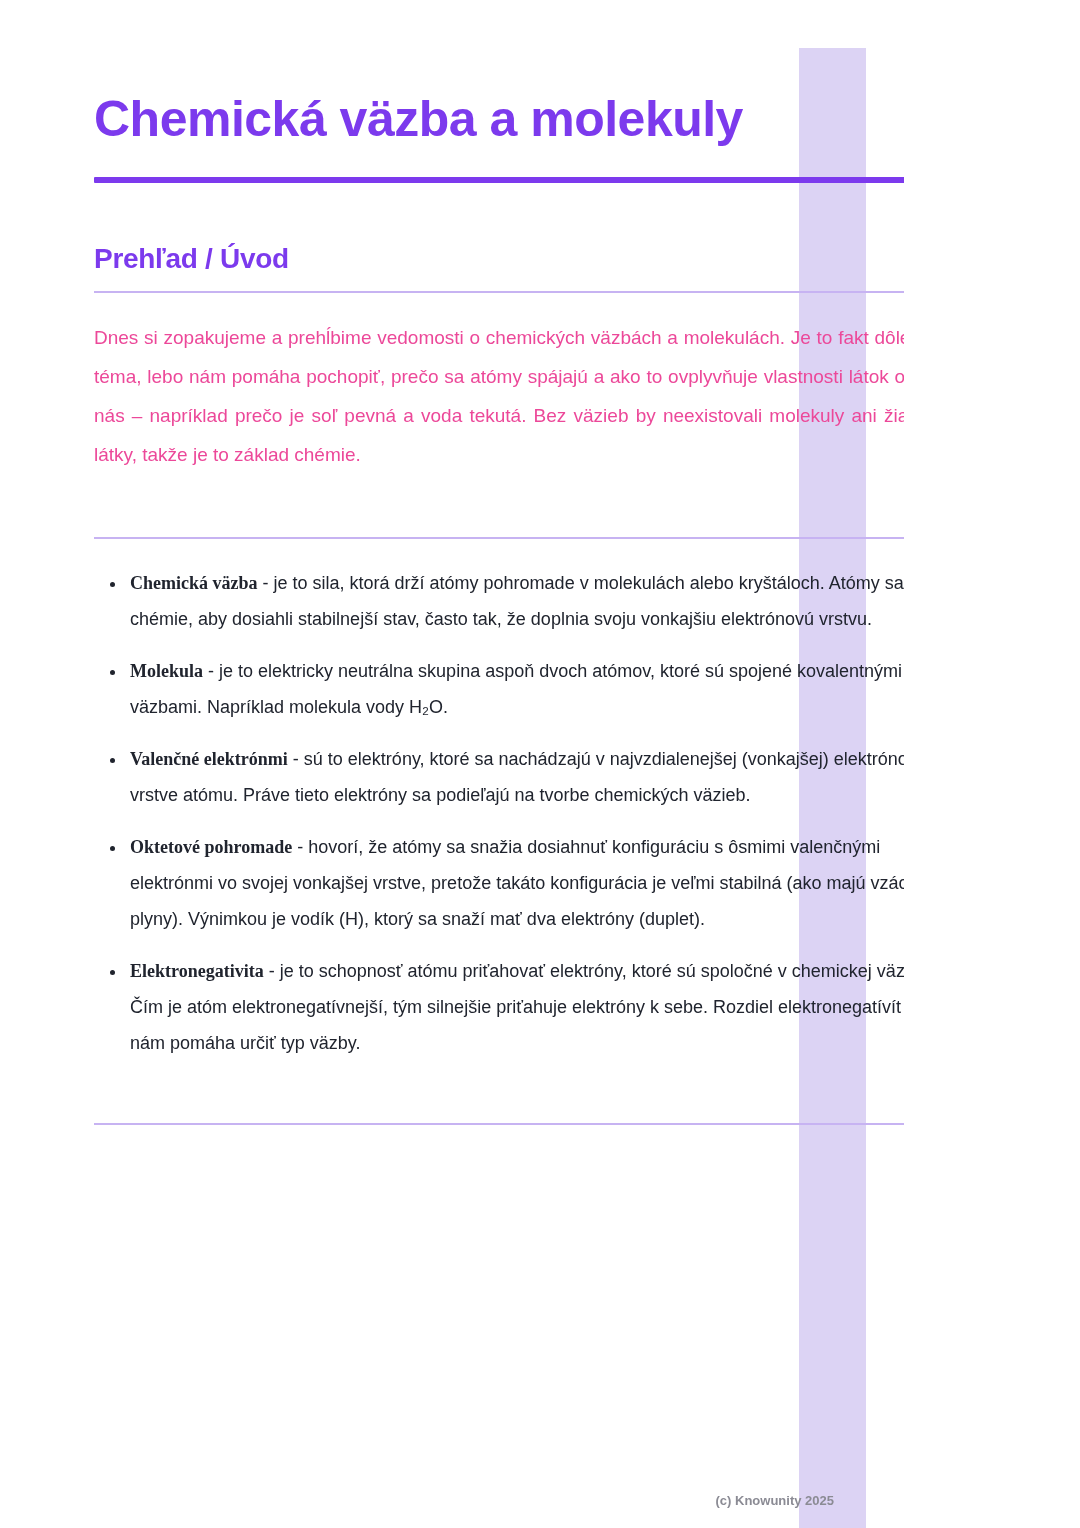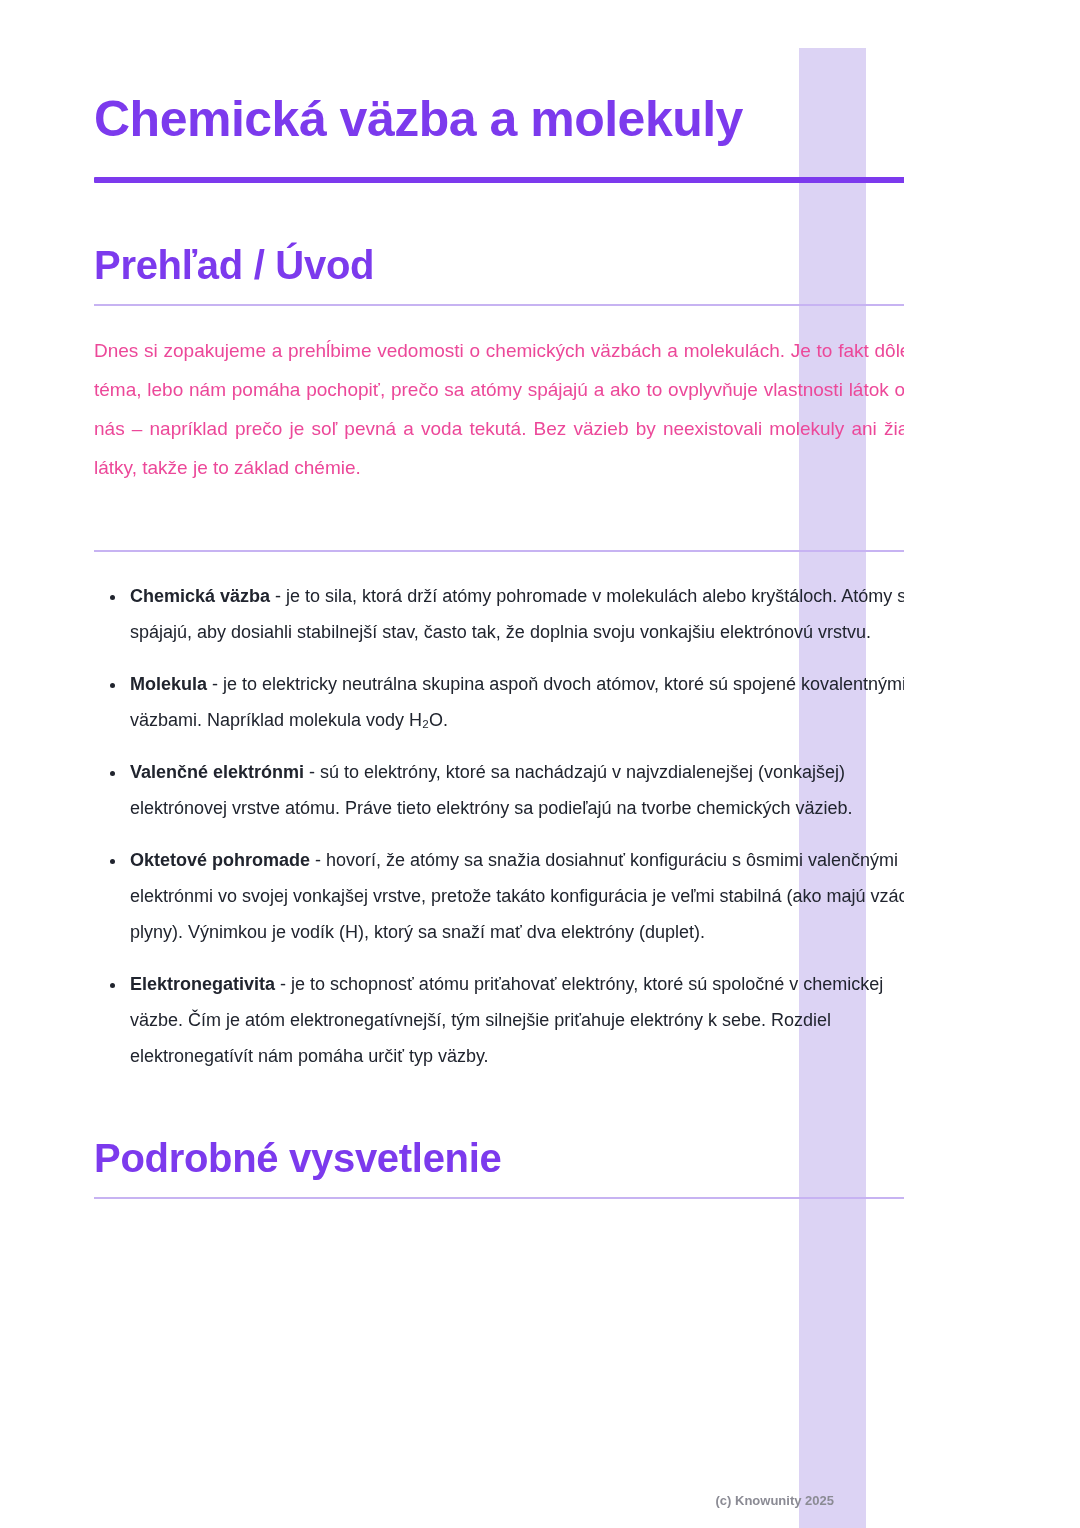--- a/index.html
+++ b/index.html
@@ -35,21 +35,21 @@
     letter-spacing: -0.5px;
   }
   .rule-thick {
     height: 6px;
     background: #7c3aed;
     border-radius: 1px;
     margin: 0 0 60px 0;
   }
   h2.section-heading {
     margin: 0 0 16px 0;
-    font-size: 40px;
+    font-size: 28px;
     font-weight: 700;
     color: #7c3aed;
     letter-spacing: -0.3px;
   }
   .rule-thin {
     height: 2px;
     background: #c7b3f2;
     margin: 0 0 26px 0;
   }
   p.body-text {
@@ -66,21 +66,21 @@
     list-style: disc;
   }
   ul.def-list li {
     font-size: 18px;
     line-height: 2.0;
     color: #20242e;
     margin-bottom: 16px;
     padding-left: 4px;
   }
   ul.def-list li::marker { color: #20242e; font-size: 15px; }
-  .term { font-weight: 700; }
+  .term { font-weight: 700; font-family: Liberation Serif, serif; }
   .footer {
     position: absolute;
     right: 70px;
     bottom: 20px;
     font-size: 13px;
     color: #8b8b94;
     z-index: 2;
     font-weight: bold;
   }
 </style>
@@ -96,28 +96,27 @@
 
     <section class="doc-section">
       <h2 class="section-heading">Prehľad / Úvod</h2>
       <div class="rule-thin"></div>
       <p class="body-text">Dnes si zopakujeme a prehĺbime vedomosti o chemických väzbách a molekulách. Je to fakt dôležitá téma, lebo nám pomáha pochopiť, prečo sa atómy spájajú a ako to ovplyvňuje vlastnosti látok okolo nás – napríklad prečo je soľ pevná a voda tekutá. Bez väzieb by neexistovali molekuly ani žiadne látky, takže je to základ chémie.</p>
     </section>
 
     <section class="doc-section">
       <div class="rule-thin"></div>
       <ul class="def-list">
-        <li><span class="term">Chemická väzba</span><span> - je to sila, ktorá drží atómy pohromade v molekulách alebo kryštáloch. Atómy sa spájajú, aby dosiahli stabilnejší stav, často tak, že doplnia svoju vonkajšiu elektrónovú vrstvu.</span></li>
+        <li><span class="term">Chemická väzba</span><span> - je to sila, ktorá drží atómy pohromade v molekulách alebo kryštáloch. Atómy sa chémie, aby dosiahli stabilnejší stav, často tak, že doplnia svoju vonkajšiu elektrónovú vrstvu.</span></li>
         <li><span class="term">Molekula</span><span> - je to elektricky neutrálna skupina aspoň dvoch atómov, ktoré sú spojené kovalentnými väzbami. Napríklad molekula vody H₂O.</span></li>
         <li><span class="term">Valenčné elektrónmi</span><span> - sú to elektróny, ktoré sa nachádzajú v najvzdialenejšej (vonkajšej) elektrónovej vrstve atómu. Práve tieto elektróny sa podieľajú na tvorbe chemických väzieb.</span></li>
         <li><span class="term">Oktetové pohromade</span><span> - hovorí, že atómy sa snažia dosiahnuť konfiguráciu s ôsmimi valenčnými elektrónmi vo svojej vonkajšej vrstve, pretože takáto konfigurácia je veľmi stabilná (ako majú vzácne plyny). Výnimkou je vodík (H), ktorý sa snaží mať dva elektróny (duplet).</span></li>
         <li><span class="term">Elektronegativita</span><span> - je to schopnosť atómu priťahovať elektróny, ktoré sú spoločné v chemickej väzbe. Čím je atóm elektronegatívnejší, tým silnejšie priťahuje elektróny k sebe. Rozdiel elektronegatívít nám pomáha určiť typ väzby.</span></li>
       </ul>
     </section>
 
     <section class="doc-section">
-      <h2 class="section-heading">Podrobné vysvetlenie</h2>
       <div class="rule-thin"></div>
     </section>
   </div>
 
   <div class="footer">(c) Knowunity 2025</div>
 </div>
 
 </body></html>

